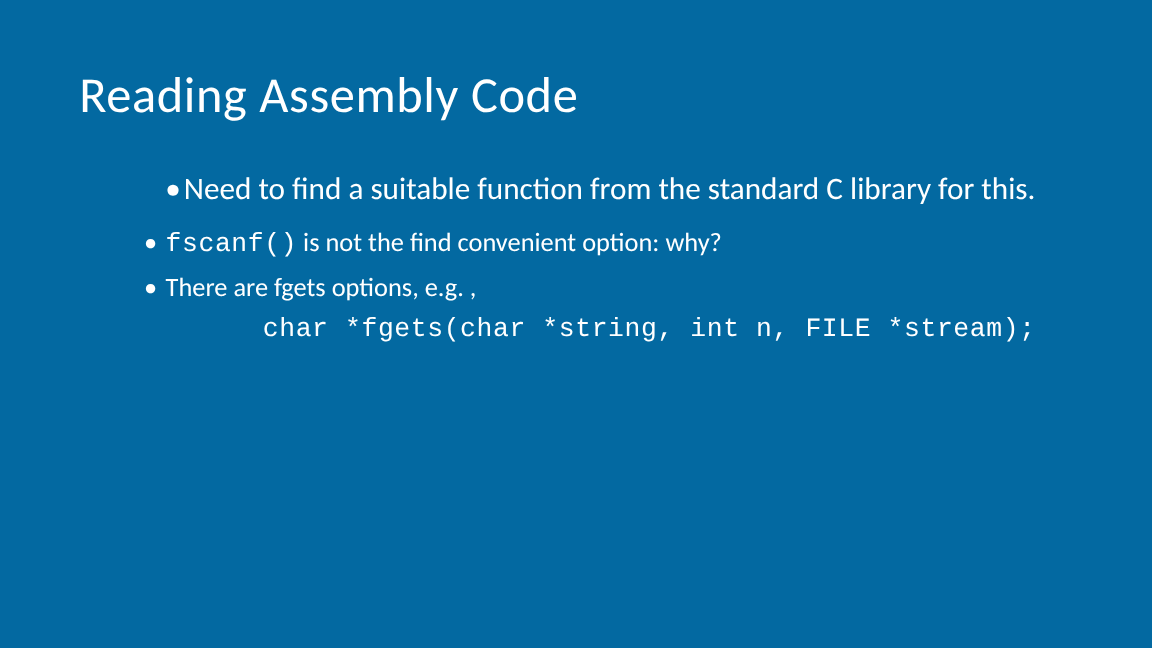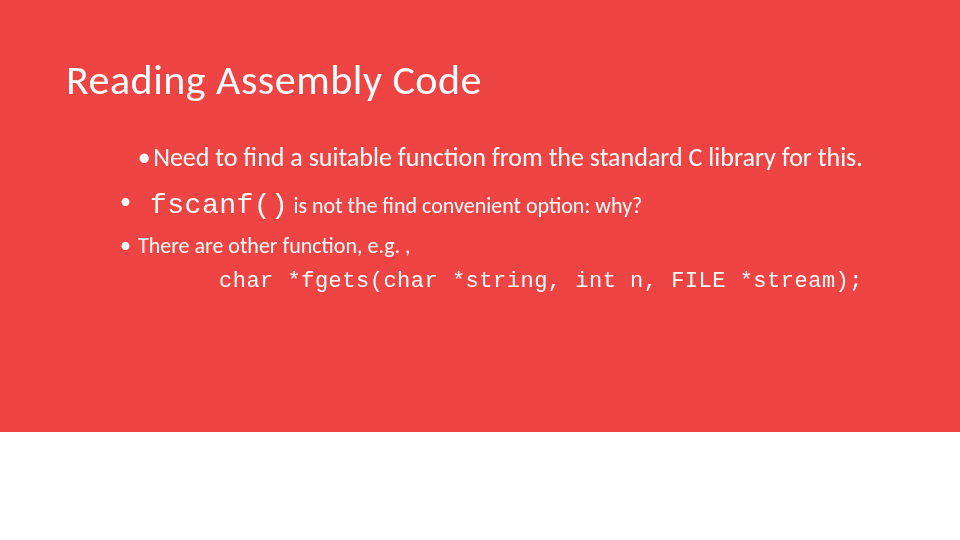--- a/index.html
+++ b/index.html
@@ -4,22 +4,22 @@
 <style>
   html, body {
     margin: 0;
     padding: 0;
     width: 960px;
     height: 540px;
     overflow: hidden;
   }
   .slide {
     width: 960px;
-    height: 432px;
-    background: #ef4444;
+    height: 540px;
+    background: #0369a1;
     color: #ffffff;
     font-family: Calibri, "Segoe UI", Arial, sans-serif;
     position: relative;
     box-sizing: border-box;
   }
   .title {
     position: absolute;
     left: 66px;
     top: 54px;
     font-size: 42px;
@@ -45,23 +45,22 @@
   }
   .sub {
     margin-left: 42px;
     font-size: 22px;
   }
   .sub .b2 {
     margin-bottom: 6px;
   }
   .code {
     font-family: "Courier New", Courier, monospace;
-    font-size: 28px;
+    font-size: 22px;
     letter-spacing: 0.5px;
-    margin-left: 12px;
   }
   .code-line {
     margin-left: 84px;
     font-family: "Courier New", Courier, monospace;
     font-size: 22px;
     letter-spacing: 0.5px;
     white-space: pre;
     text-align: center;
   }
 </style>
@@ -74,19 +73,19 @@
   <div class="body">
     <div class="b1">
       <span class="dot">•</span><span>Need to find a suitable function from the standard C library for this.</span>
     </div>
 
     <div class="sub">
       <div class="b2">
         <span class="dot">•</span><span class="code">fscanf()</span><span> is not the find convenient option: why?</span>
       </div>
       <div class="b2">
-        <span class="dot">•</span><span>There are other function, e.g. ,</span>
+        <span class="dot">•</span><span>There are fgets options, e.g. ,</span>
       </div>
     </div>
 
     <div class="code-line">char *fgets(char *string, int n, FILE *stream);</div>
   </div>
 </div>
 
 </body></html>

